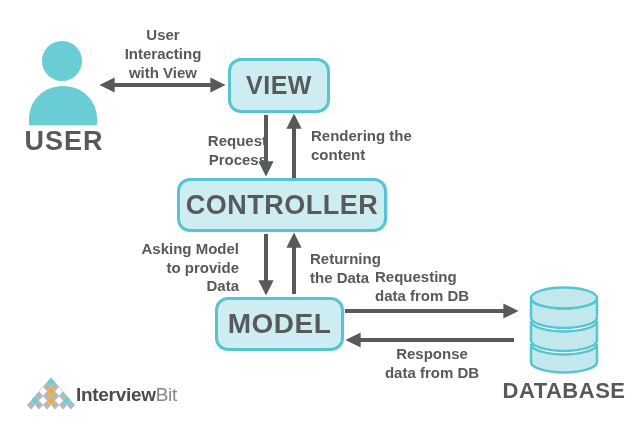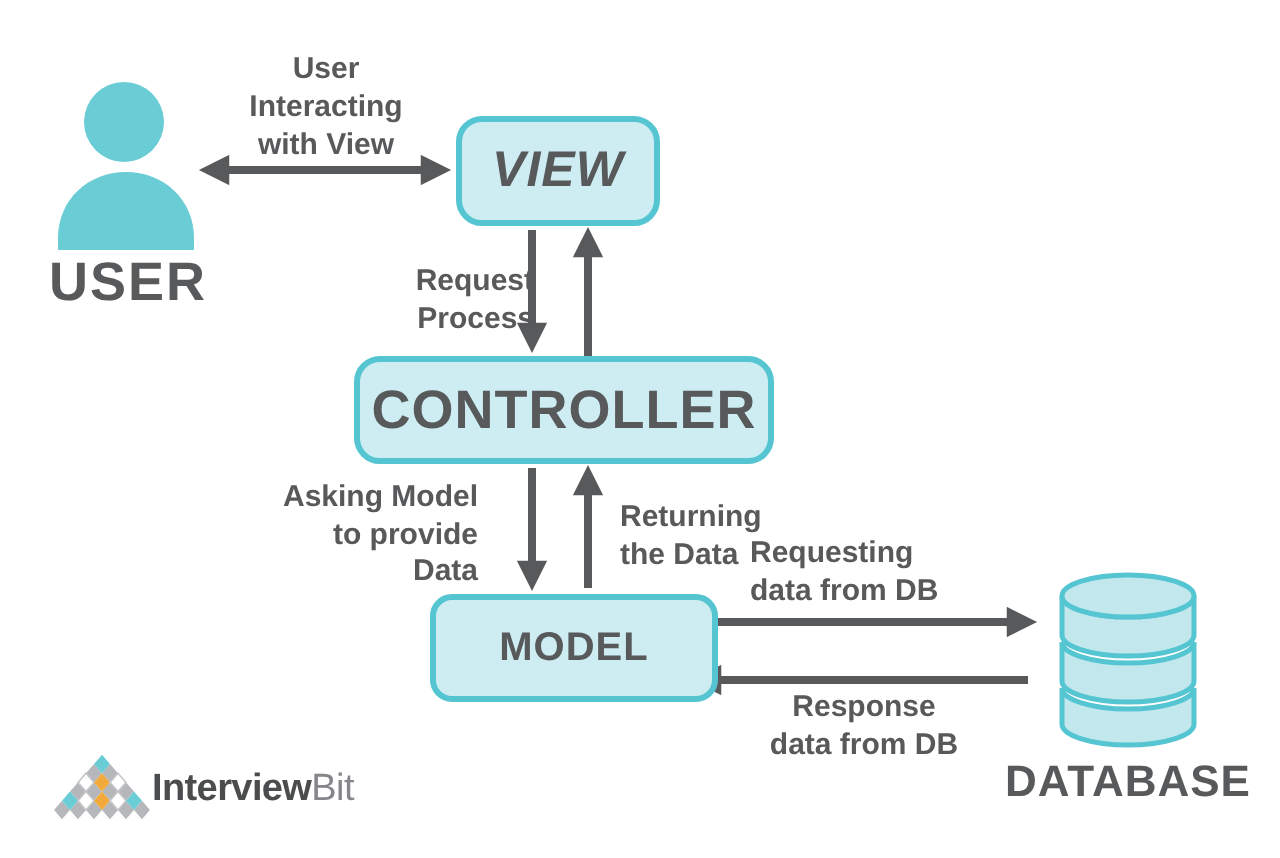--- a/index.html
+++ b/index.html
@@ -26,23 +26,23 @@
   .node-box{
     position:absolute;
     display:flex;align-items:center;justify-content:center;
     background:var(--box-fill);
     border:3px solid var(--accent-teal);
     border-radius:13px;
     color:var(--text-gray);
     font-weight:700;
     letter-spacing:0.5px;
   }
-  .box-view{left:228px;top:58px;width:102px;height:55px;font-size:25px;font-style:italic;}
+  .box-view{left:228px;top:58px;width:102px;height:55px;font-size:25px;}
   .box-controller{left:177px;top:178px;width:210px;height:54px;font-size:27px;}
-  .box-model{left:215px;top:297px;width:144px;height:54px;font-size:20px;border-radius:11px;}
+  .box-model{left:215px;top:297px;width:129px;height:54px;font-size:28px;}
   .edge-label{
     position:absolute;
     color:var(--text-gray);
     font-size:15px;font-weight:700;
     line-height:18.5px;
     white-space:pre-line;
   }
   .lbl-user-view{left:98px;top:25px;width:130px;text-align:center;line-height:19px;}
   .lbl-request{left:181px;top:132px;width:86px;text-align:right;}
   .lbl-render{left:311px;top:127px;width:112px;text-align:left;}
@@ -145,20 +145,22 @@
   </div>
 
   <div class="actor-label lbl-user">USER</div>
   <div class="actor-label lbl-database">DATABASE</div>
 
   <div class="edge-label lbl-user-view">User
 Interacting
 with View</div>
   <div class="edge-label lbl-request">Request
 Process</div>
+  <div class="edge-label lbl-render">Rendering the
+content</div>
   <div class="edge-label lbl-asking">Asking Model
 to provide
 Data</div>
   <div class="edge-label lbl-returning">Returning
 the Data</div>
   <div class="edge-label lbl-requesting">Requesting
 data from DB</div>
   <div class="edge-label lbl-response">Response
 data from DB</div>
 

